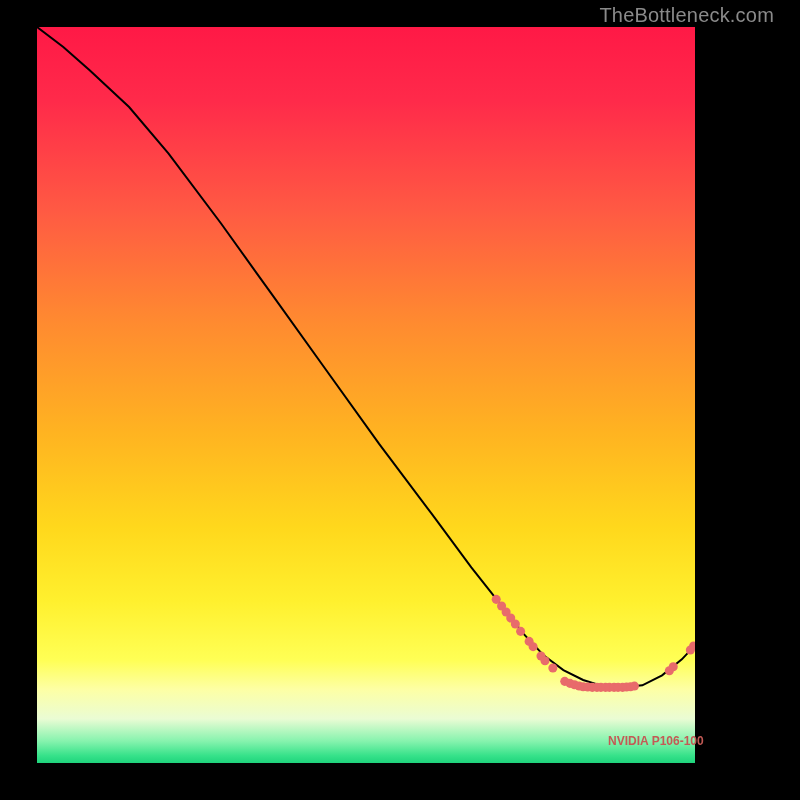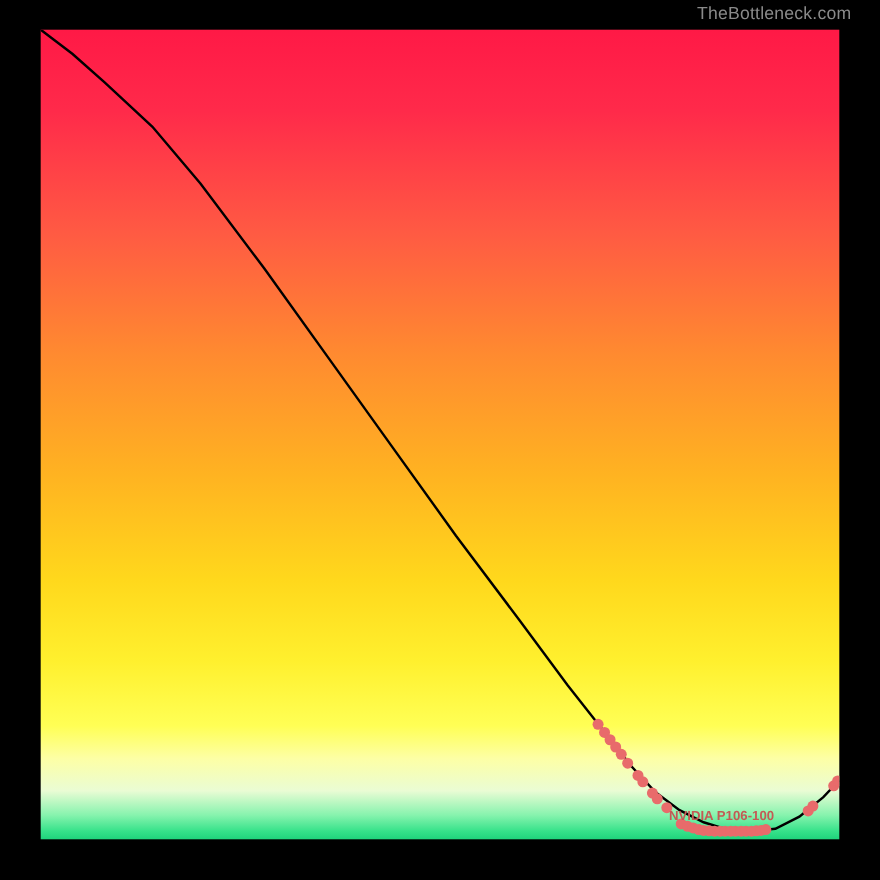--- a/index.html
+++ b/index.html
@@ -2,21 +2,21 @@
 <html><head>
 <meta charset="utf-8">
 <style>
   * { margin: 0; padding: 0; box-sizing: border-box; }
   html, body { width: 800px; height: 800px; background: #000; overflow: hidden; }
   .frame { position: relative; width: 800px; height: 800px; background: #000; }
   .plot-area {
     position: absolute;
     left: 37px;
     top: 27px;
-    width: 726px;
+    width: 658px;
     height: 736px;
     text-align: right;
   }
   .gradient {
     position: absolute;
     inset: 0;
     
     background: linear-gradient(
       to bottom,
       #ff1946 0%,
@@ -35,21 +35,21 @@
     );
   }
   svg.overlay { position: absolute; inset: 0; }
   .curve { fill: none; stroke: #000; stroke-width: 2.2; }
   .dot { fill: #e86b6b; }
   .watermark {
     position: absolute;
     top: 4px;
     right: 26px;
     font-family: Arial, Helvetica, sans-serif;
-    font-size: 16px;
+    font-size: 20px;
     color: #8a8a8a;
     letter-spacing: 0.2px;
   }
   .label {
     position: absolute;
     font-family: Arial, Helvetica, sans-serif;
     font-size: 12px;
     font-weight: bold;
     color: #c35a55;
     white-space: nowrap;

